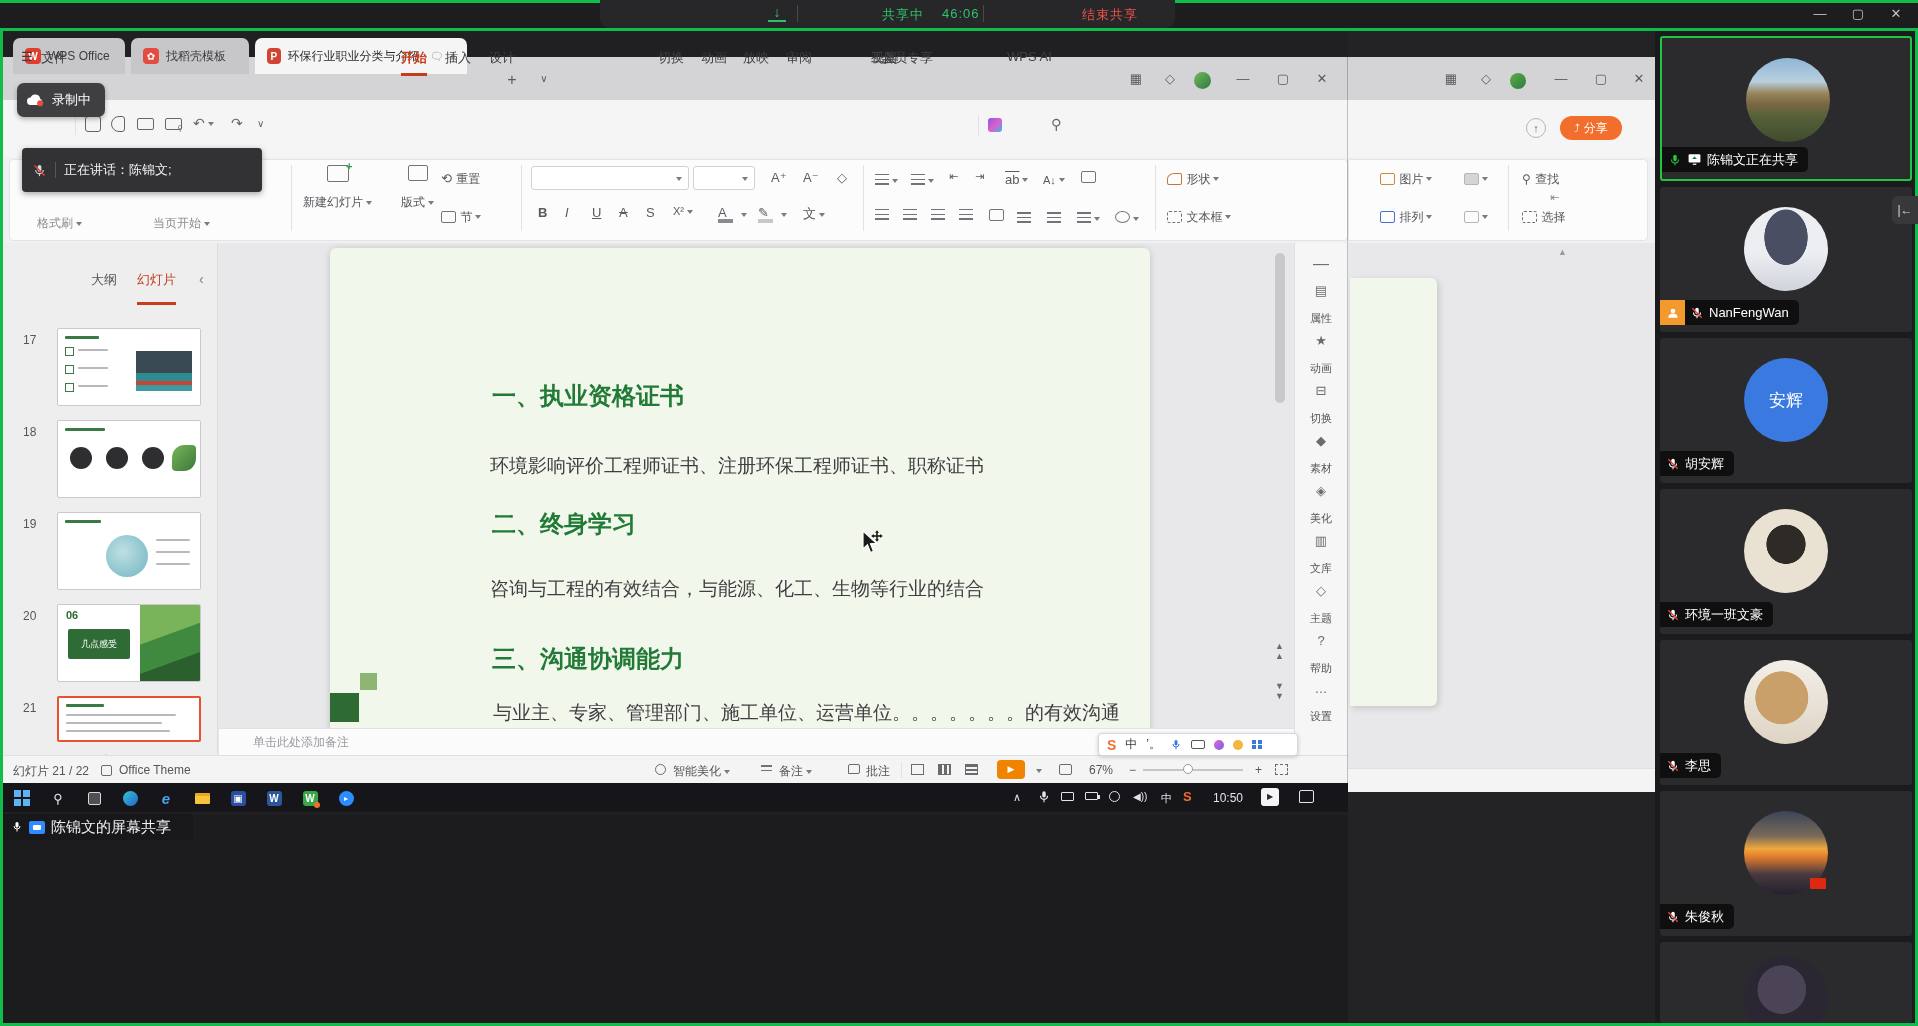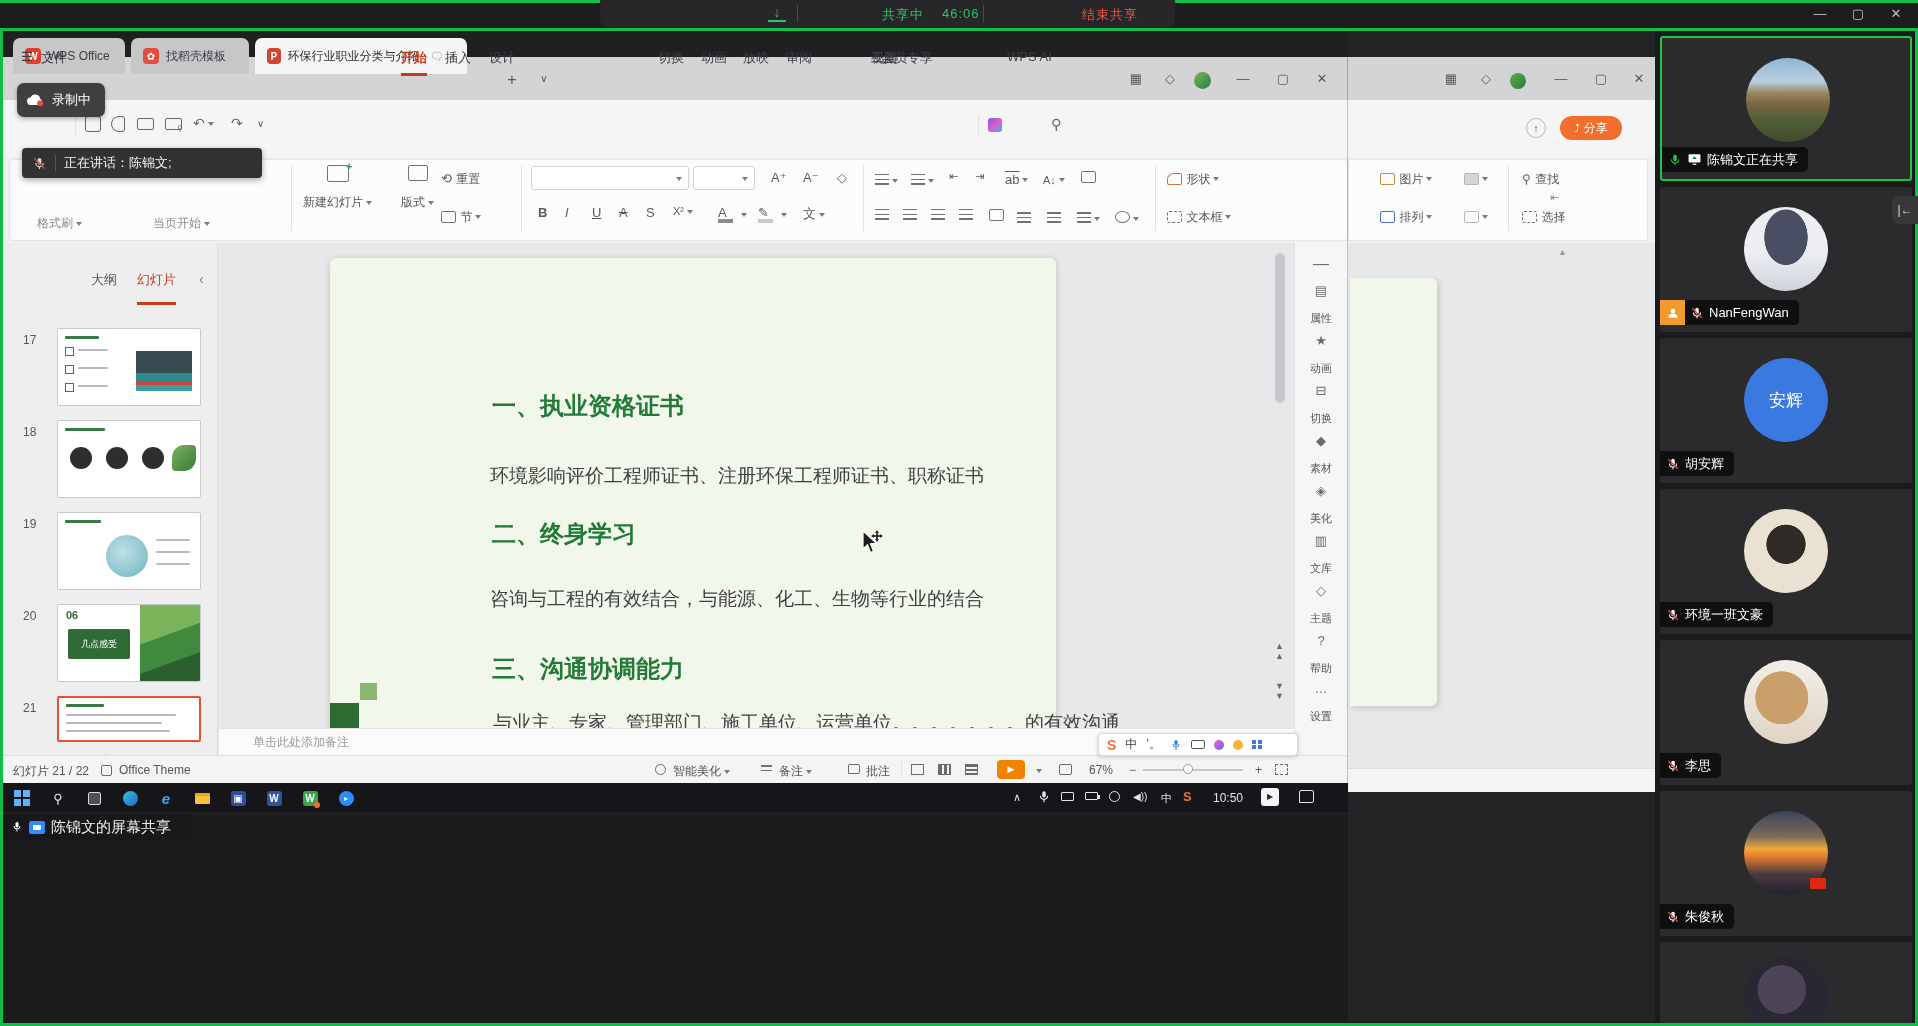--- a/index.html
+++ b/index.html
@@ -39,21 +39,21 @@
 .icbox{width:15px;height:12px;border:1.4px solid #72727a;border-radius:2px}
 
 .doc{left:0;top:212px;width:1345px;height:512px;background:#e8e8ea}
 .lpanel{left:0;top:0;width:215px;height:512px;background:#eeeeef;border-right:1px solid #dcdcde}
 .ltab{font-size:13px;color:#55555a;top:28px}
 .ltab.active{color:#c63d1e;border-bottom:3px solid #c63d1e;padding-bottom:13px}
 .thumb{left:54px;width:144px;background:#fff;border:1px solid #c9c9cc;border-radius:2px;overflow:hidden}
 .thumb.sel{border:2px solid #e8502f}
 .tnum{left:20px;font-size:12px;color:#55555a}
 .gline{position:absolute;background:#b9b9bd;height:3px;border-radius:1px}
-.slide{left:327px;top:15px;width:726px;height:487px;background:#f2f7ec;border-radius:6px;box-shadow:0 1px 6px rgba(0,0,0,.18)}
+.slide{left:327px;top:5px;width:820px;height:487px;background:#f2f7ec;border-radius:6px;box-shadow:0 1px 6px rgba(0,0,0,.18)}
 .sh{position:absolute;color:#217a36;font-weight:bold;font-size:24px;white-space:nowrap}
 .sp{position:absolute;color:#3f3f42;font-size:19px;white-space:nowrap}
 .rail{left:1291px;top:0;width:54px;height:512px;background:#f6f6f7;border-left:1px solid #e0e0e2}
 .rail-item{left:0;width:54px;text-align:center;color:#55555a}
 .rail-item .ric{font-size:13px;color:#6a6a70;display:block}
 .rail-item .rlb{font-size:11px;display:block;margin-top:13px}
 .scroll{left:1272px;top:4px;width:10px;background:#c8c8cc;border-radius:5px}
 .notes{left:216px;top:485px;width:1075px;height:27px;background:#fbfbfc;border-top:1px solid #e2e2e4;font-size:12px;color:#9a9aa0;line-height:27px;padding-left:34px}
 
 .statusbar{left:0;top:724px;width:1345px;height:28px;background:#f4f4f5;border-top:1px solid #e0e0e2}
@@ -76,21 +76,21 @@
 .npill .nm{color:#fff;font-size:13px;white-space:nowrap}
 .hostbadge{width:25px;height:25px;background:#f29a2e;display:flex;align-items:center;justify-content:center;margin-left:-6px}
 .av1{background:linear-gradient(180deg,#8fb6d6 0%,#b8cfdf 28%,#97855d 42%,#7a6742 55%,#55603a 70%,#3f4b2c 100%)}
 .av2{background:radial-gradient(ellipse at 50% 36%,#4a4e63 0 36%,transparent 37%),radial-gradient(circle at 50% 52%,#e8d9cf 0 14%,transparent 15%),linear-gradient(180deg,#eceef2 0 55%,#cfd3da 100%)}
 .av3{background:#3a79e0;color:#fff;font-size:17px}
 .av4{background:radial-gradient(circle at 50% 42%,#2e2a26 0 30%,transparent 31%),#e9e1d1}
 .av5{background:radial-gradient(circle at 45% 45%,#c99f6a 0 40%,transparent 41%),linear-gradient(180deg,#f3efe8,#ded4c4)}
 .av6{background:linear-gradient(180deg,#3a4458 0%,#7a6a58 30%,#f0a83c 45%,#e07a2e 55%,#4a3a40 75%,#23202e 100%)}
 .av7{background:radial-gradient(circle at 45% 40%,#4a4456 0 35%,transparent 36%),#2a2732}
 
-.toast{left:22px;top:148px;width:240px;height:30px;background:#323234;border-radius:4px;display:flex;align-items:center;gap:8px;padding:0 10px;box-shadow:0 2px 6px rgba(0,0,0,.35);z-index:40}
+.toast{left:22px;top:148px;width:240px;height:44px;background:#323234;border-radius:4px;display:flex;align-items:center;gap:8px;padding:0 10px;box-shadow:0 2px 6px rgba(0,0,0,.35);z-index:40}
 .toast .tx{color:#f2f2f4;font-size:13px;white-space:nowrap}
 .recbadge{left:17px;top:83px;width:88px;height:34px;background:#3f3f42;border-radius:7px;display:flex;align-items:center;gap:6px;padding:0 9px;z-index:40;box-shadow:0 2px 5px rgba(0,0,0,.3)}
 .recbadge .tx{color:#fff;font-size:13px;white-space:nowrap}
 .botpill{left:3px;top:814px;width:190px;height:26px;background:#18181a;display:flex;align-items:center;gap:6px;padding:0 8px;z-index:40}
 .botpill .tx{color:#f0f0f2;font-size:15px;white-space:nowrap}
 .collapsebtn{left:1892px;top:196px;width:26px;height:28px;background:#38383a;border-radius:6px 0 0 6px;color:#d8d8dc;font-size:12px;text-align:center;line-height:28px;z-index:45}
 .sogou{left:1098px;top:733px;width:200px;height:23px;background:#fff;border:1px solid #d8d8da;border-radius:4px;display:flex;align-items:center;gap:9px;padding:0 8px;z-index:30;box-shadow:0 1px 4px rgba(0,0,0,.2)}
 .sg{font-size:12px;color:#3a3a3e}
 </style>
 </head>

